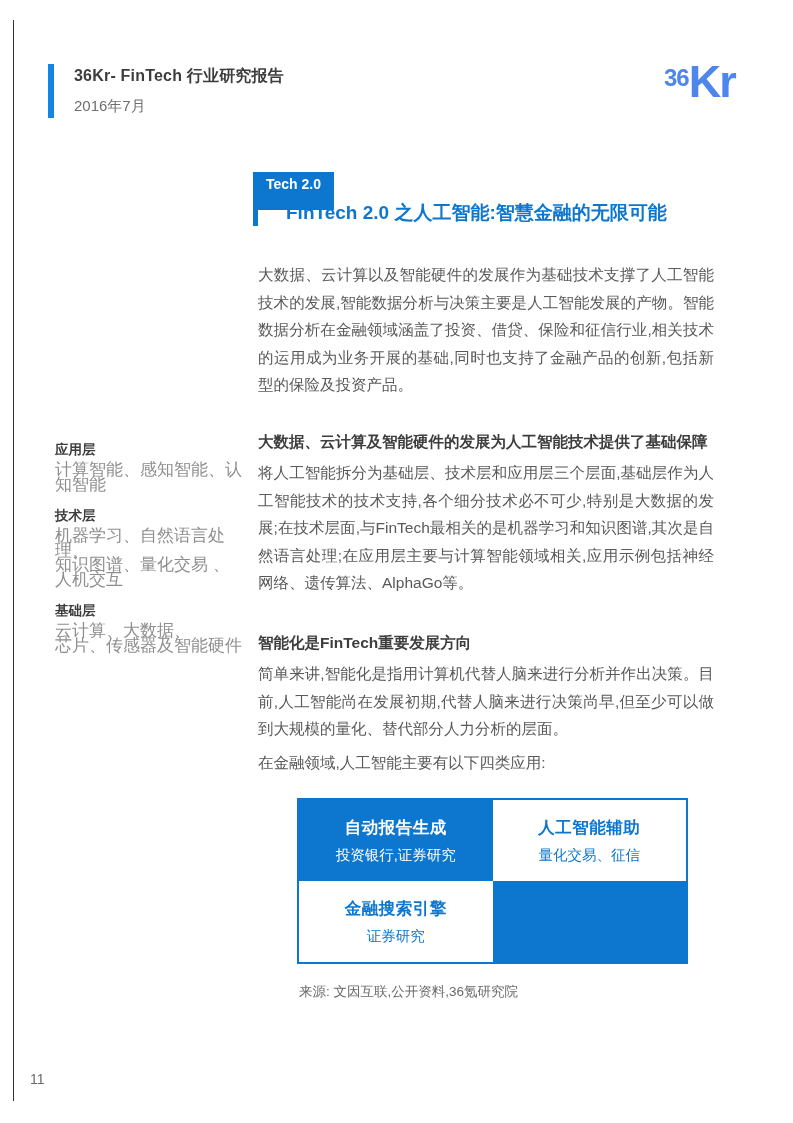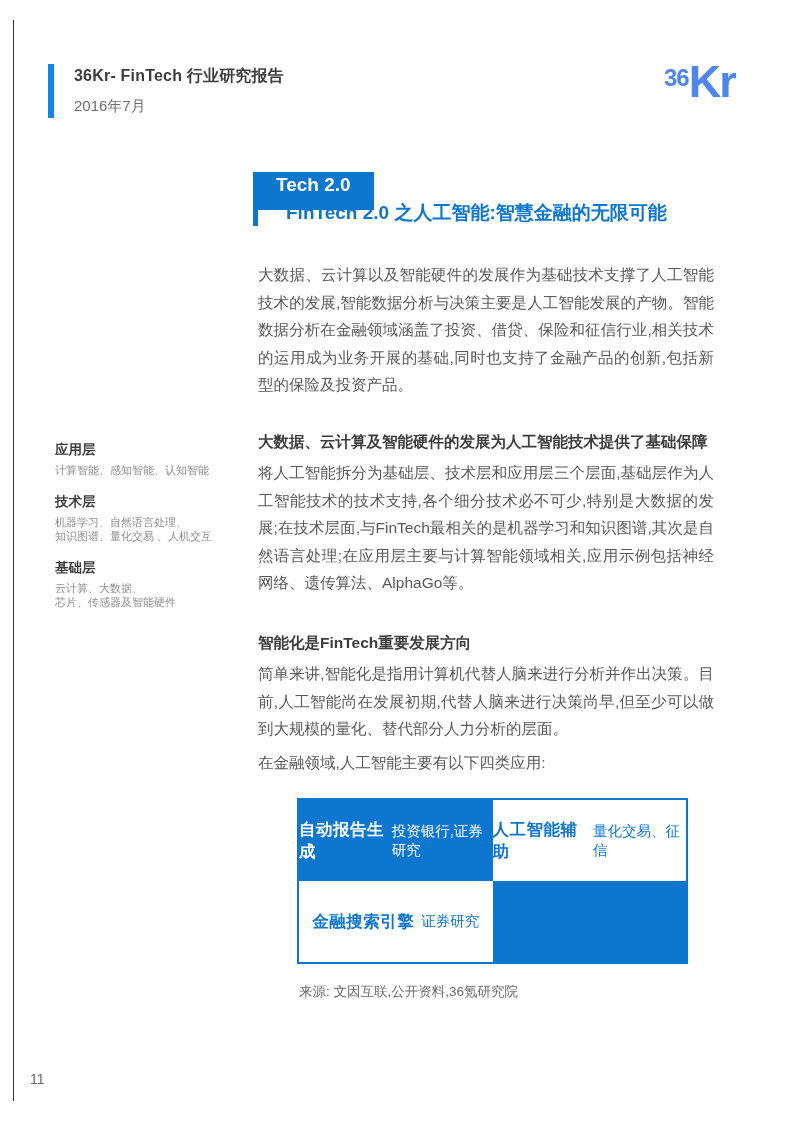--- a/index.html
+++ b/index.html
@@ -24,47 +24,47 @@
   .header-text{position:absolute;left:74px;top:66px;}
   .header-title{font-size:16px;font-weight:bold;color:var(--heading-text);letter-spacing:0.2px;}
   .header-date{margin-top:10px;font-size:15px;color:#6e6e6e;}
 
   .logo{position:absolute;left:664px;top:61px;display:flex;align-items:flex-start;color:var(--logo);}
   .logo-36{font-size:24px;font-weight:bold;line-height:1;margin-top:5px;letter-spacing:-1px;}
   .logo-kr{font-size:45px;font-weight:bold;line-height:0.95;letter-spacing:-2px;}
 
   
   .badge{position:absolute;left:253px;top:172px;height:38px;line-height:25px;
-         padding:0 23px;background:var(--accent);color:#ffffff;font-size:19px;font-weight:bold;}
+         padding:0 13px;background:var(--accent);color:#ffffff;font-size:14px;font-weight:bold;}
   .doc-title{position:absolute;left:253px;top:199px;border-left:5px solid var(--accent);
              padding-left:28px;color:var(--accent);font-size:19px;font-weight:bold;line-height:27px;}
 
   
   .para{position:absolute;left:258px;width:456px;font-size:15.5px;line-height:27.5px;
         color:var(--body-text);text-align:justify;}
   .intro{top:261px;}
   .sec-heading{position:absolute;left:258px;width:460px;font-size:15.5px;font-weight:bold;
                color:var(--heading-text);line-height:22px;}
   .sec1-heading{top:431px;}
   .sec1-body{top:459px;}
   .sec2-heading{top:632px;}
   .sec2-body{top:660px;}
   .lead-line{position:absolute;left:258px;top:753px;font-size:15.5px;color:var(--body-text);}
 
   
   .sidebar{position:absolute;left:55px;top:441px;width:190px;}
   .side-group{margin-bottom:15px;}
   .side-title{font-size:13.5px;font-weight:bold;color:var(--heading-text);margin-bottom:4px;}
-  .side-line{font-size:11px;line-height:14.5px;color:var(--muted-text);}
+  .side-line{font-size:17px;line-height:14.5px;color:var(--muted-text);}
 
   
   .apps-table{position:absolute;left:297px;top:798px;width:391px;height:166px;
               background:var(--accent);border:2px solid var(--accent);
               display:grid;grid-template-columns:1fr 1fr;grid-template-rows:1fr 1fr;}
-  .app-cell{display:flex;flex-direction:row;align-items:center;justify-content:center;gap:7px;}
+  .app-cell{display:flex;flex-direction:column;align-items:center;justify-content:center;gap:7px;}
   .app-cell.filled{background:var(--accent);color:#ffffff;}
   .app-cell.outline{background:#ffffff;color:var(--accent);}
   .app-title{font-size:16.5px;font-weight:bold;letter-spacing:0.5px;}
   .app-sub{font-size:14.5px;}
 
   .source-line{position:absolute;left:299px;top:983px;font-size:13.5px;color:#6a6a6a;}
   .page-number{position:absolute;left:30px;top:1071px;font-size:14px;color:#6a6a6a;}
 </style>
 </head>
 <body>

